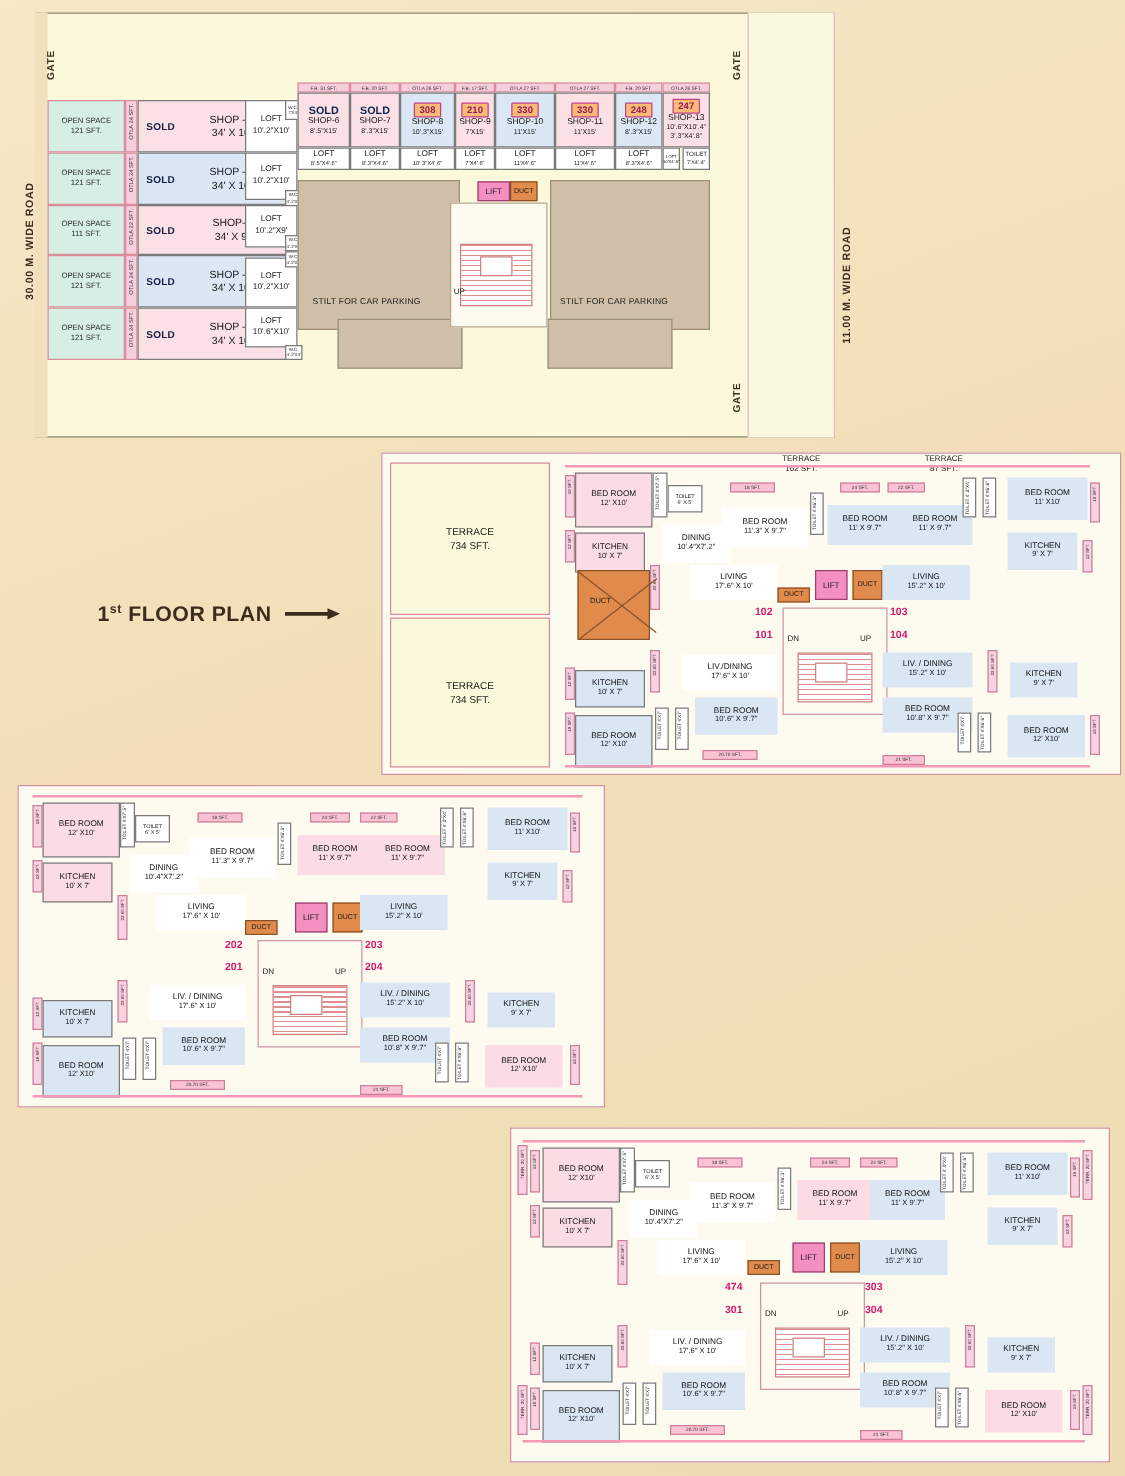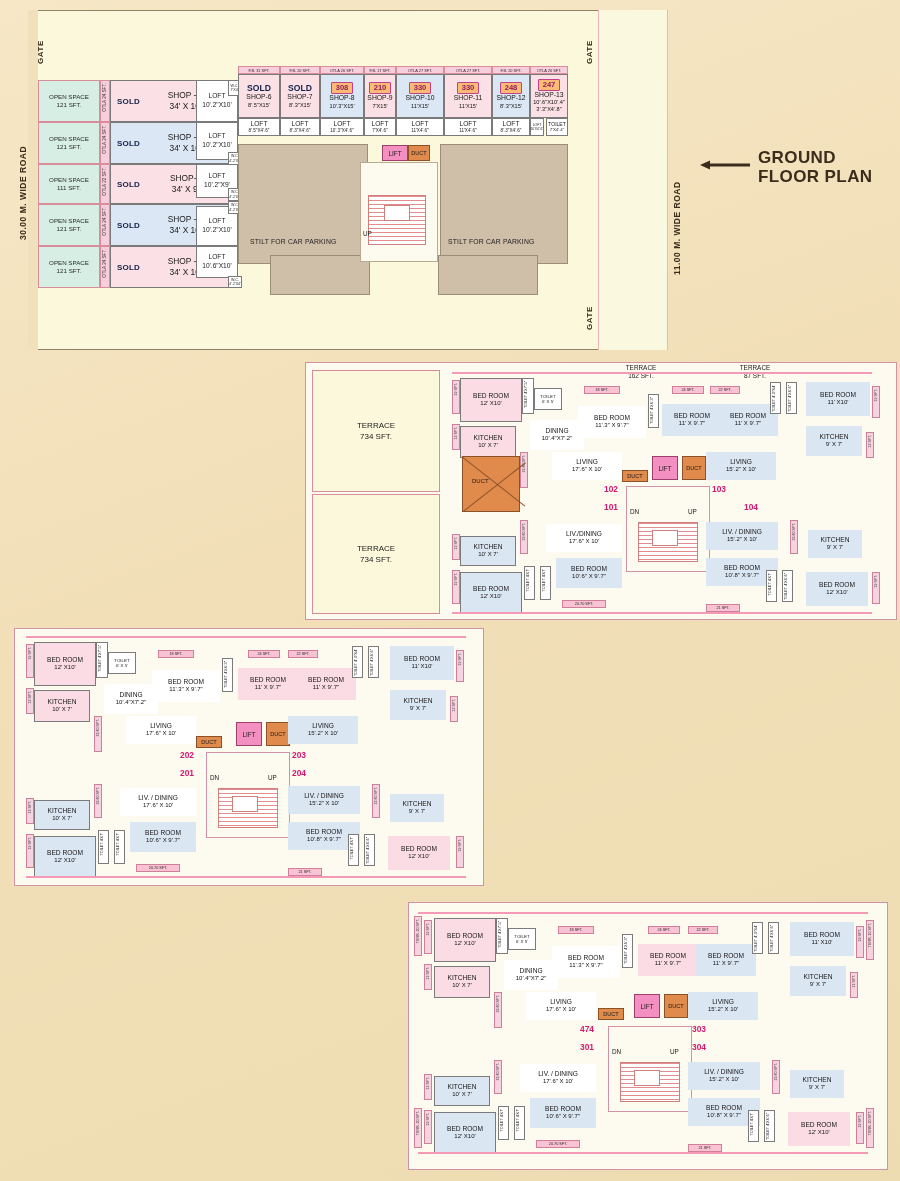--- a/index.html
+++ b/index.html
@@ -104,31 +104,20 @@
 
 <div class="abs" style="left:28px;top:10px;width:10px;height:340px;background:#f0e0bb;"></div>
 
 <div class="abs vlabel gate-label" style="left:36px;top:30px;width:12px;height:34px;">GATE</div>
 <div class="abs vlabel gate-label" style="left:585px;top:30px;width:12px;height:34px;">GATE</div>
 <div class="abs vlabel gate-label" style="left:585px;top:296px;width:12px;height:34px;">GATE</div>
 
 <div class="abs gf-road-band" style="left:598px;top:10px;width:70px;height:340px;"></div>
 <div class="abs vlabel road-label" style="left:672px;top:155px;width:12px;height:120px;">11.00 M. WIDE ROAD</div>
 
-<div class="abs" style="left:700px;top:148px;width:195px;height:46px;">
-  <div class="abs" style="left:0px;top:9px;width:50px;height:12px;">
-    <svg width="50" height="12" viewBox="0 0 50 12">
-          <path d="M0 6 L10 1.5 L10 4.5 L50 4.5 L50 7.5 L10 7.5 L10 10.5 Z" fill="#3b2c1c"></path>
-        </svg>
-  </div>
-  <div class="plan-title abs" style="left:58px;top:0px;width:140px;">
-    <div>GROUND</div>
-    <div>FLOOR PLAN</div>
-  </div>
-</div>
 
 <div class="abs openspace" style="left:38px;top:80px;width:62px;height:42px;">
   <div>OPEN SPACE</div>
   <div>121 SFT.</div>
 </div>
 <div class="abs openspace" style="left:38px;top:122px;width:62px;height:42px;">
   <div>OPEN SPACE</div>
   <div>121 SFT.</div>
 </div>
 <div class="abs openspace" style="left:38px;top:164px;width:62px;height:40px;">
@@ -326,20 +315,31 @@
 <div class="abs duct" style="left:408px;top:145px;width:22px;height:16px;">DUCT</div>
 <div class="abs" style="left:360px;top:162px;width:78px;height:100px;background:#fdfaf0;border:1px solid #b9a98d;"></div>
 <div class="abs stair" style="left:368px;top:195px;width:58px;height:50px;">
   <div class="stair-lines"></div>
 </div>
 <div class="abs" style="left:384px;top:205px;width:26px;height:16px;background:#fff;border:1px solid #d07f7f;"></div>
 <div class="abs updn" style="left:363px;top:230px;">UP</div>
 
 <div class="abs planbg" style="left:305px;top:362px;width:592px;height:258px;"></div>
 
+<div class="abs" style="left:78px;top:482px;width:220px;height:26px;">
+  <span class="plan-title" style="display:inline-block;">
+    <span>1</span><sup>st</sup>
+    <span>FLOOR PLAN</span>
+  </span>
+  <span class="arrow" style="margin-left:6px;">
+    <svg width="44" height="12" viewBox="0 0 44 12">
+          <path d="M44 6 L34 1.5 L34 4.5 L0 4.5 L0 7.5 L34 7.5 L34 10.5 Z" fill="#3b2c1c"></path>
+        </svg>
+  </span>
+</div>
 
 <div class="abs terrace-big" style="left:312px;top:370px;width:128px;height:122px;">
   <div>TERRACE</div>
   <div>734 SFT.</div>
 </div>
 <div class="abs terrace-big" style="left:312px;top:494px;width:128px;height:120px;">
   <div>TERRACE</div>
   <div>734 SFT.</div>
 </div>
 
@@ -502,21 +502,21 @@
   <span class="vlabel vtxt abs" style="left:1px;top:2px;"><span>TOILET</span> <span>4'X6'.6"</span></span>
 </div>
 <div class="abs room r-blue" style="left:806px;top:572px;width:62px;height:34px;border:none;">
   <div class="rname">BED ROOM</div>
   <div class="rdim">12' X10'</div>
 </div>
 <div class="abs terr-v" style="left:872px;top:572px;width:8px;height:32px;">
   <span class="vlabel vtxt abs" style="left:1px;top:2px;">19 SFT.</span>
     </div>
 <div class="abs terrace-strip" style="left:706px;top:604px;width:34px;height:8px;">21 SFT.</div>
-<div class="abs unitno" style="left:744px;top:502px;">104</div>
+<div class="abs unitno" style="left:712px;top:502px;">104</div>
 
 <div class="abs planbg" style="left:14px;top:628px;width:470px;height:258px;"></div>
 
 
 <div class="abs terr-v" style="left:26px;top:644px;width:8px;height:34px;">
   <span class="vlabel vtxt abs" style="left:1px;top:2px;">19 SFT.</span>
     </div>
 <div class="abs room r-pink" style="left:34px;top:642px;width:62px;height:44px;">
   <div class="rname">BED ROOM</div>
   <div class="rdim">12' X10'</div>

